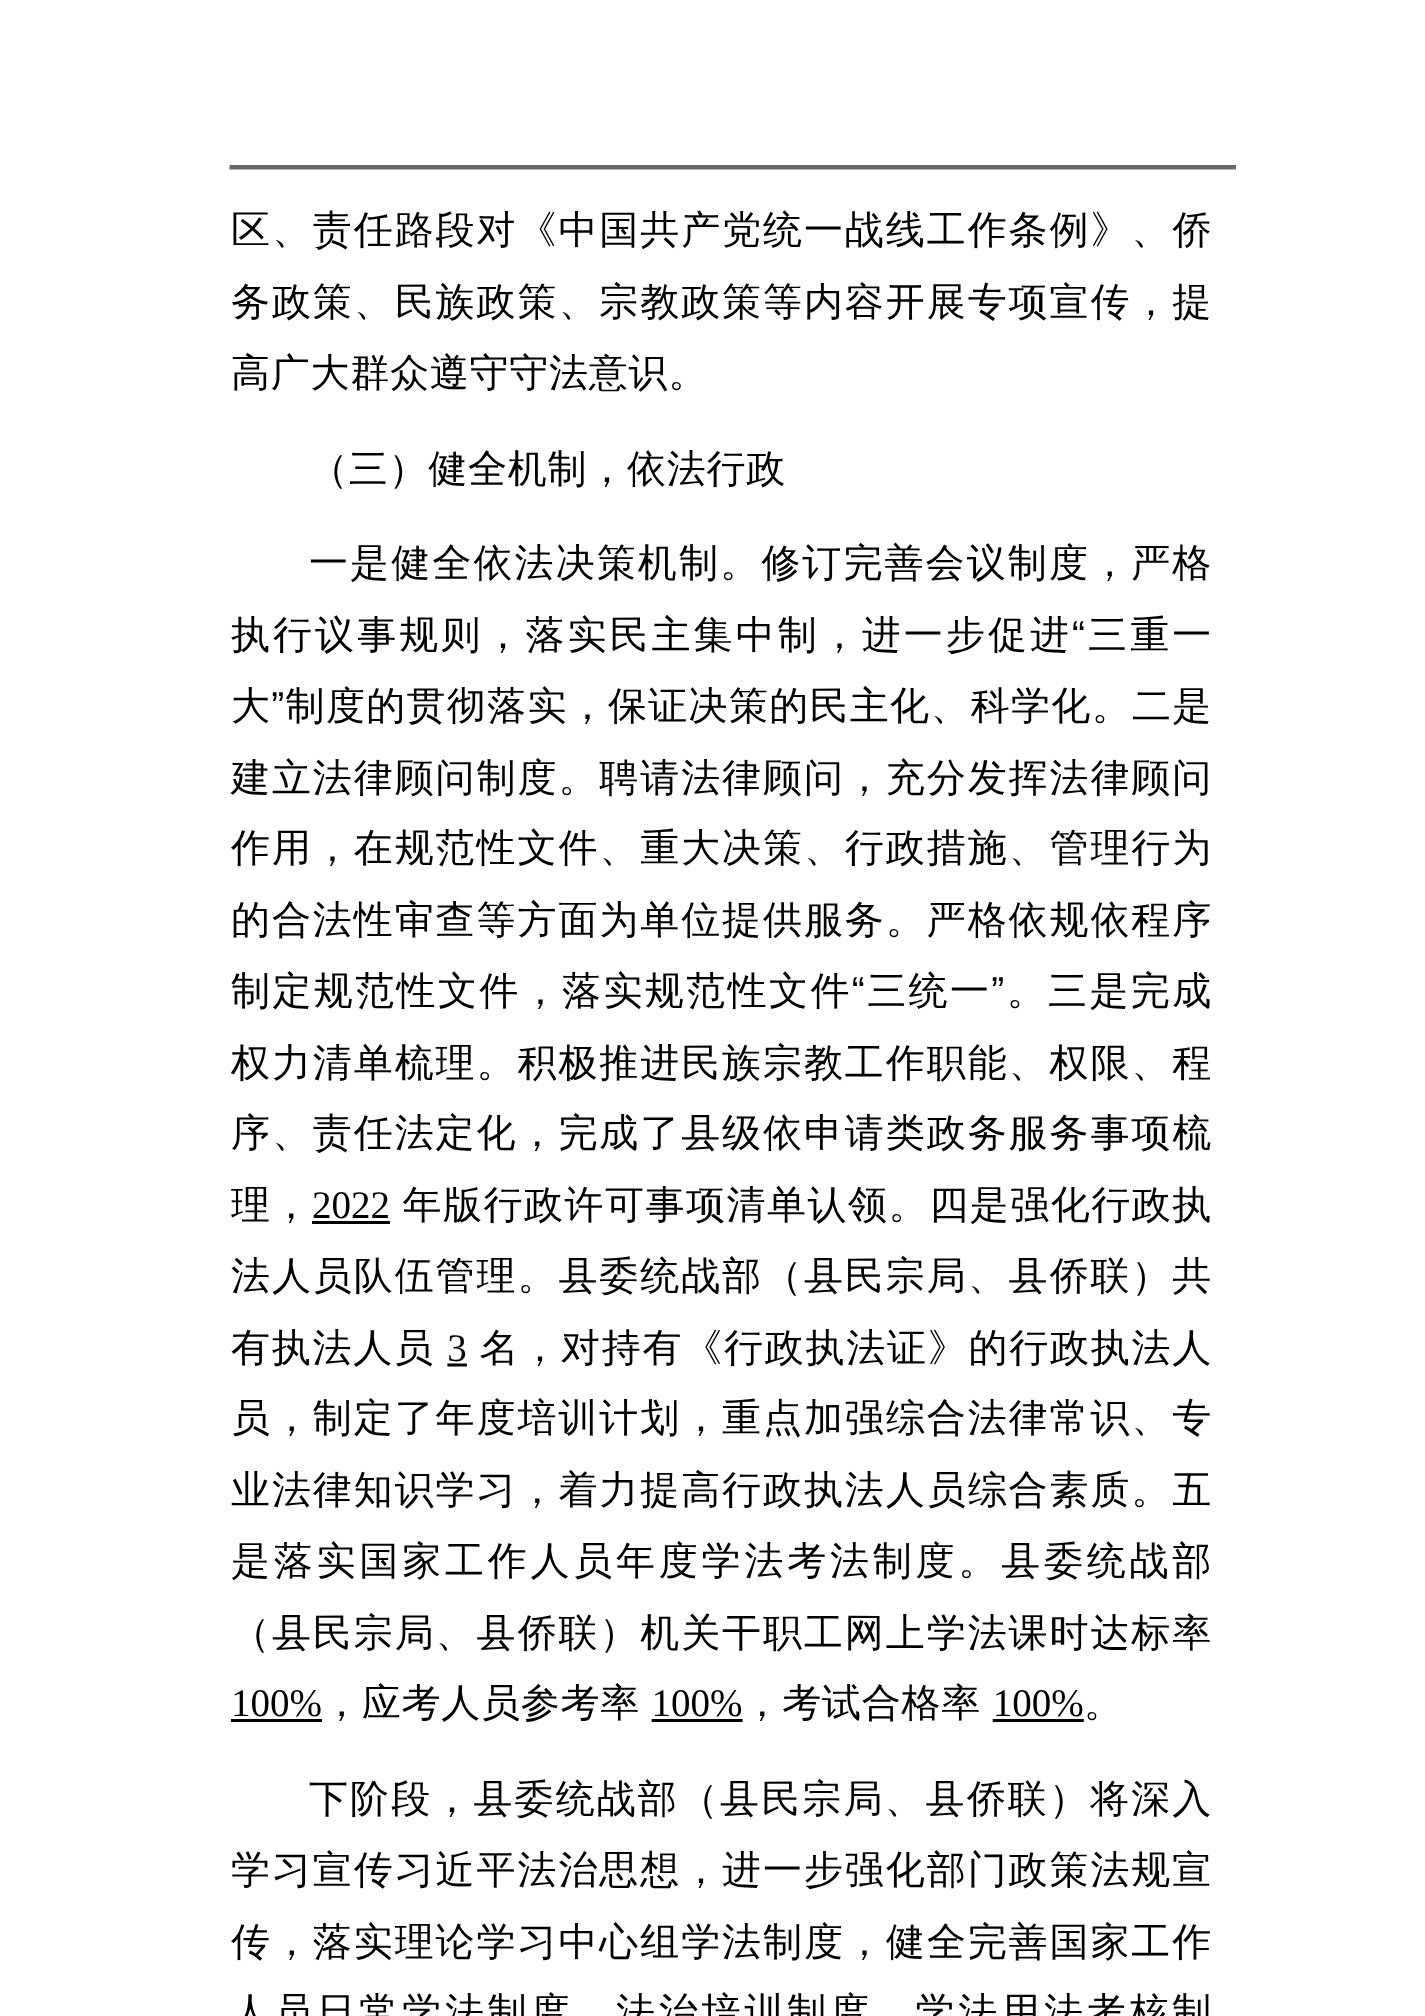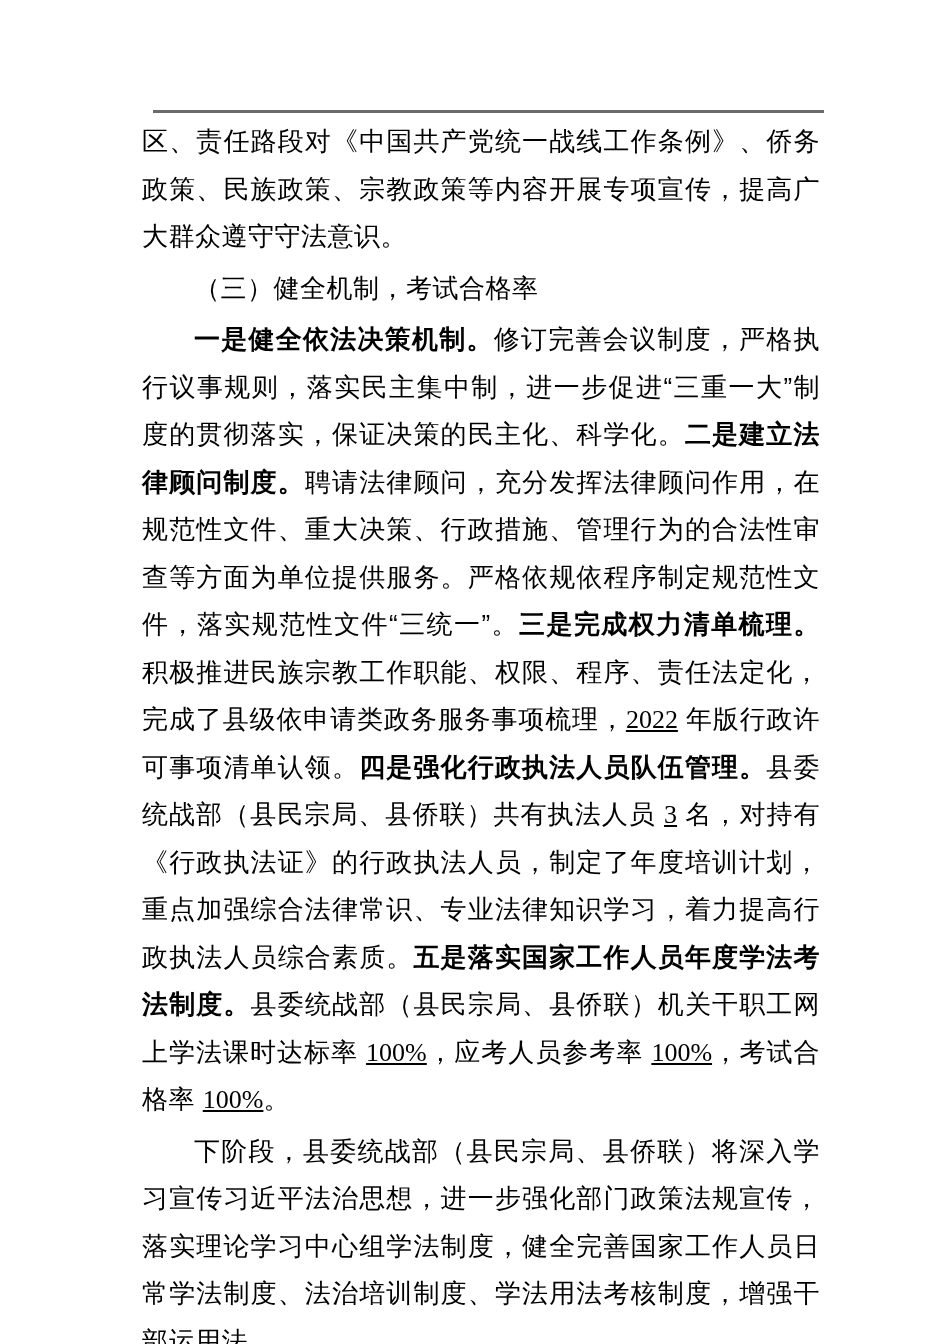--- a/index.html
+++ b/index.html
@@ -29,33 +29,33 @@
     position:absolute;
     left:138px;top:114px;
     width:686px;
     color:var(--text-color);
     font-size:26px;
     line-height:47.5px;
     text-align:justify;
     text-justify:inter-ideograph;
     letter-spacing:0.5px;
   }
-  .body-text p{margin:4px;}
+  .body-text p{margin:16px;}
   .body-text p.indent{text-indent:2em;}
-  .run-bold{font-weight:700;}
+  .run-bold{font-weight:400;}
   .latin{
     font-family:"Liberation Serif",serif;
     letter-spacing:0;
     text-decoration:underline;
   }
 </style>
 </head>
 <body>
 
 <div class="page">
   <div class="header-rule"></div>
   <div class="body-text">
       <p><span>区、责任路段对《中国共产党统一战线工作条例》、侨务政策、民族政策、宗教政策等内容开展专项宣传，提高广大群众遵守守法意识。</span></p>
-      <p class="indent"><span>（三）健全机制，考试合格率</span></p>
+      <p class="indent"><span>（三）健全机制，依法行政</span></p>
       <p class="indent"><span class="run-bold">一是健全依法决策机制。</span><span>修订完善会议制度，严格执行议事规则，落实民主集中制，进一步促进“三重一大”制度的贯彻落实，保证决策的民主化、科学化。</span><span class="run-bold">二是建立法律顾问制度。</span><span>聘请法律顾问，充分发挥法律顾问作用，在规范性文件、重大决策、行政措施、管理行为的合法性审查等方面为单位提供服务。严格依规依程序制定规范性文件，落实规范性文件“三统一”。</span><span class="run-bold">三是完成权力清单梳理。</span><span>积极推进民族宗教工作职能、权限、程序、责任法定化，完成了县级依申请类政务服务事项梳理，</span><span class="latin">2022</span><span> 年版行政许可事项清单认领。</span><span class="run-bold">四是强化行政执法人员队伍管理。</span><span>县委统战部（县民宗局、县侨联）共有执法人员 </span><span class="latin">3</span><span> 名，对持有《行政执法证》的行政执法人员，制定了年度培训计划，重点加强综合法律常识、专业法律知识学习，着力提高行政执法人员综合素质。</span><span class="run-bold">五是落实国家工作人员年度学法考法制度。</span><span>县委统战部（县民宗局、县侨联）机关干职工网上学法课时达标率 </span><span class="latin">100%</span><span>，应考人员参考率 </span><span class="latin">100%</span><span>，考试合格率 </span><span class="latin">100%</span><span>。</span></p>
       <p class="indent"><span>下阶段，县委统战部（县民宗局、县侨联）将深入学习宣传习近平法治思想，进一步强化部门政策法规宣传，落实理论学习中心组学法制度，健全完善国家工作人员日常学法制度、法治培训制度、学法用法考核制度，增强干部运用法</span></p>
     </div>
 </div>
 
 </body></html>

